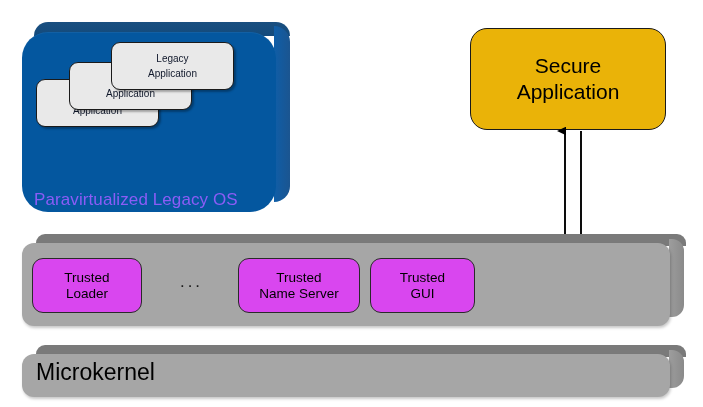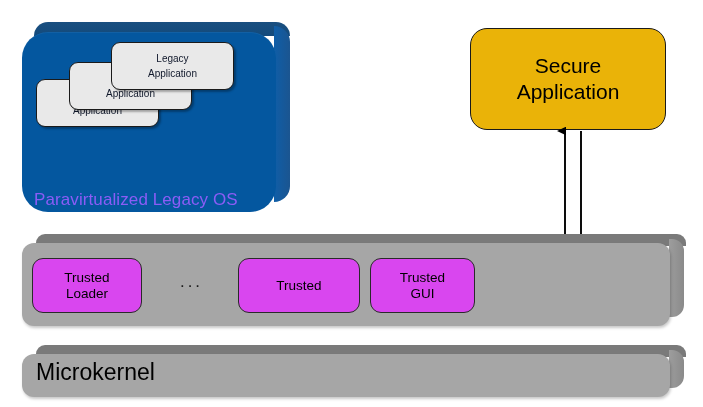--- a/index.html
+++ b/index.html
@@ -142,20 +142,21 @@
       <span class="app-txt">Trusted</span>
       <span class="app-txt">Loader</span>
     </span>
   </div>
 
   <div class="ellipsis">···</div>
 
   <div class="svc svc-1">
     <span>
       <span class="app-txt">Trusted</span>
+      <span class="app-txt">Name Server</span>
     </span>
   </div>
 
   <div class="svc svc-2">
     <span>
       <span class="app-txt">Trusted</span>
       <span class="app-txt">GUI</span>
     </span>
   </div>
 

